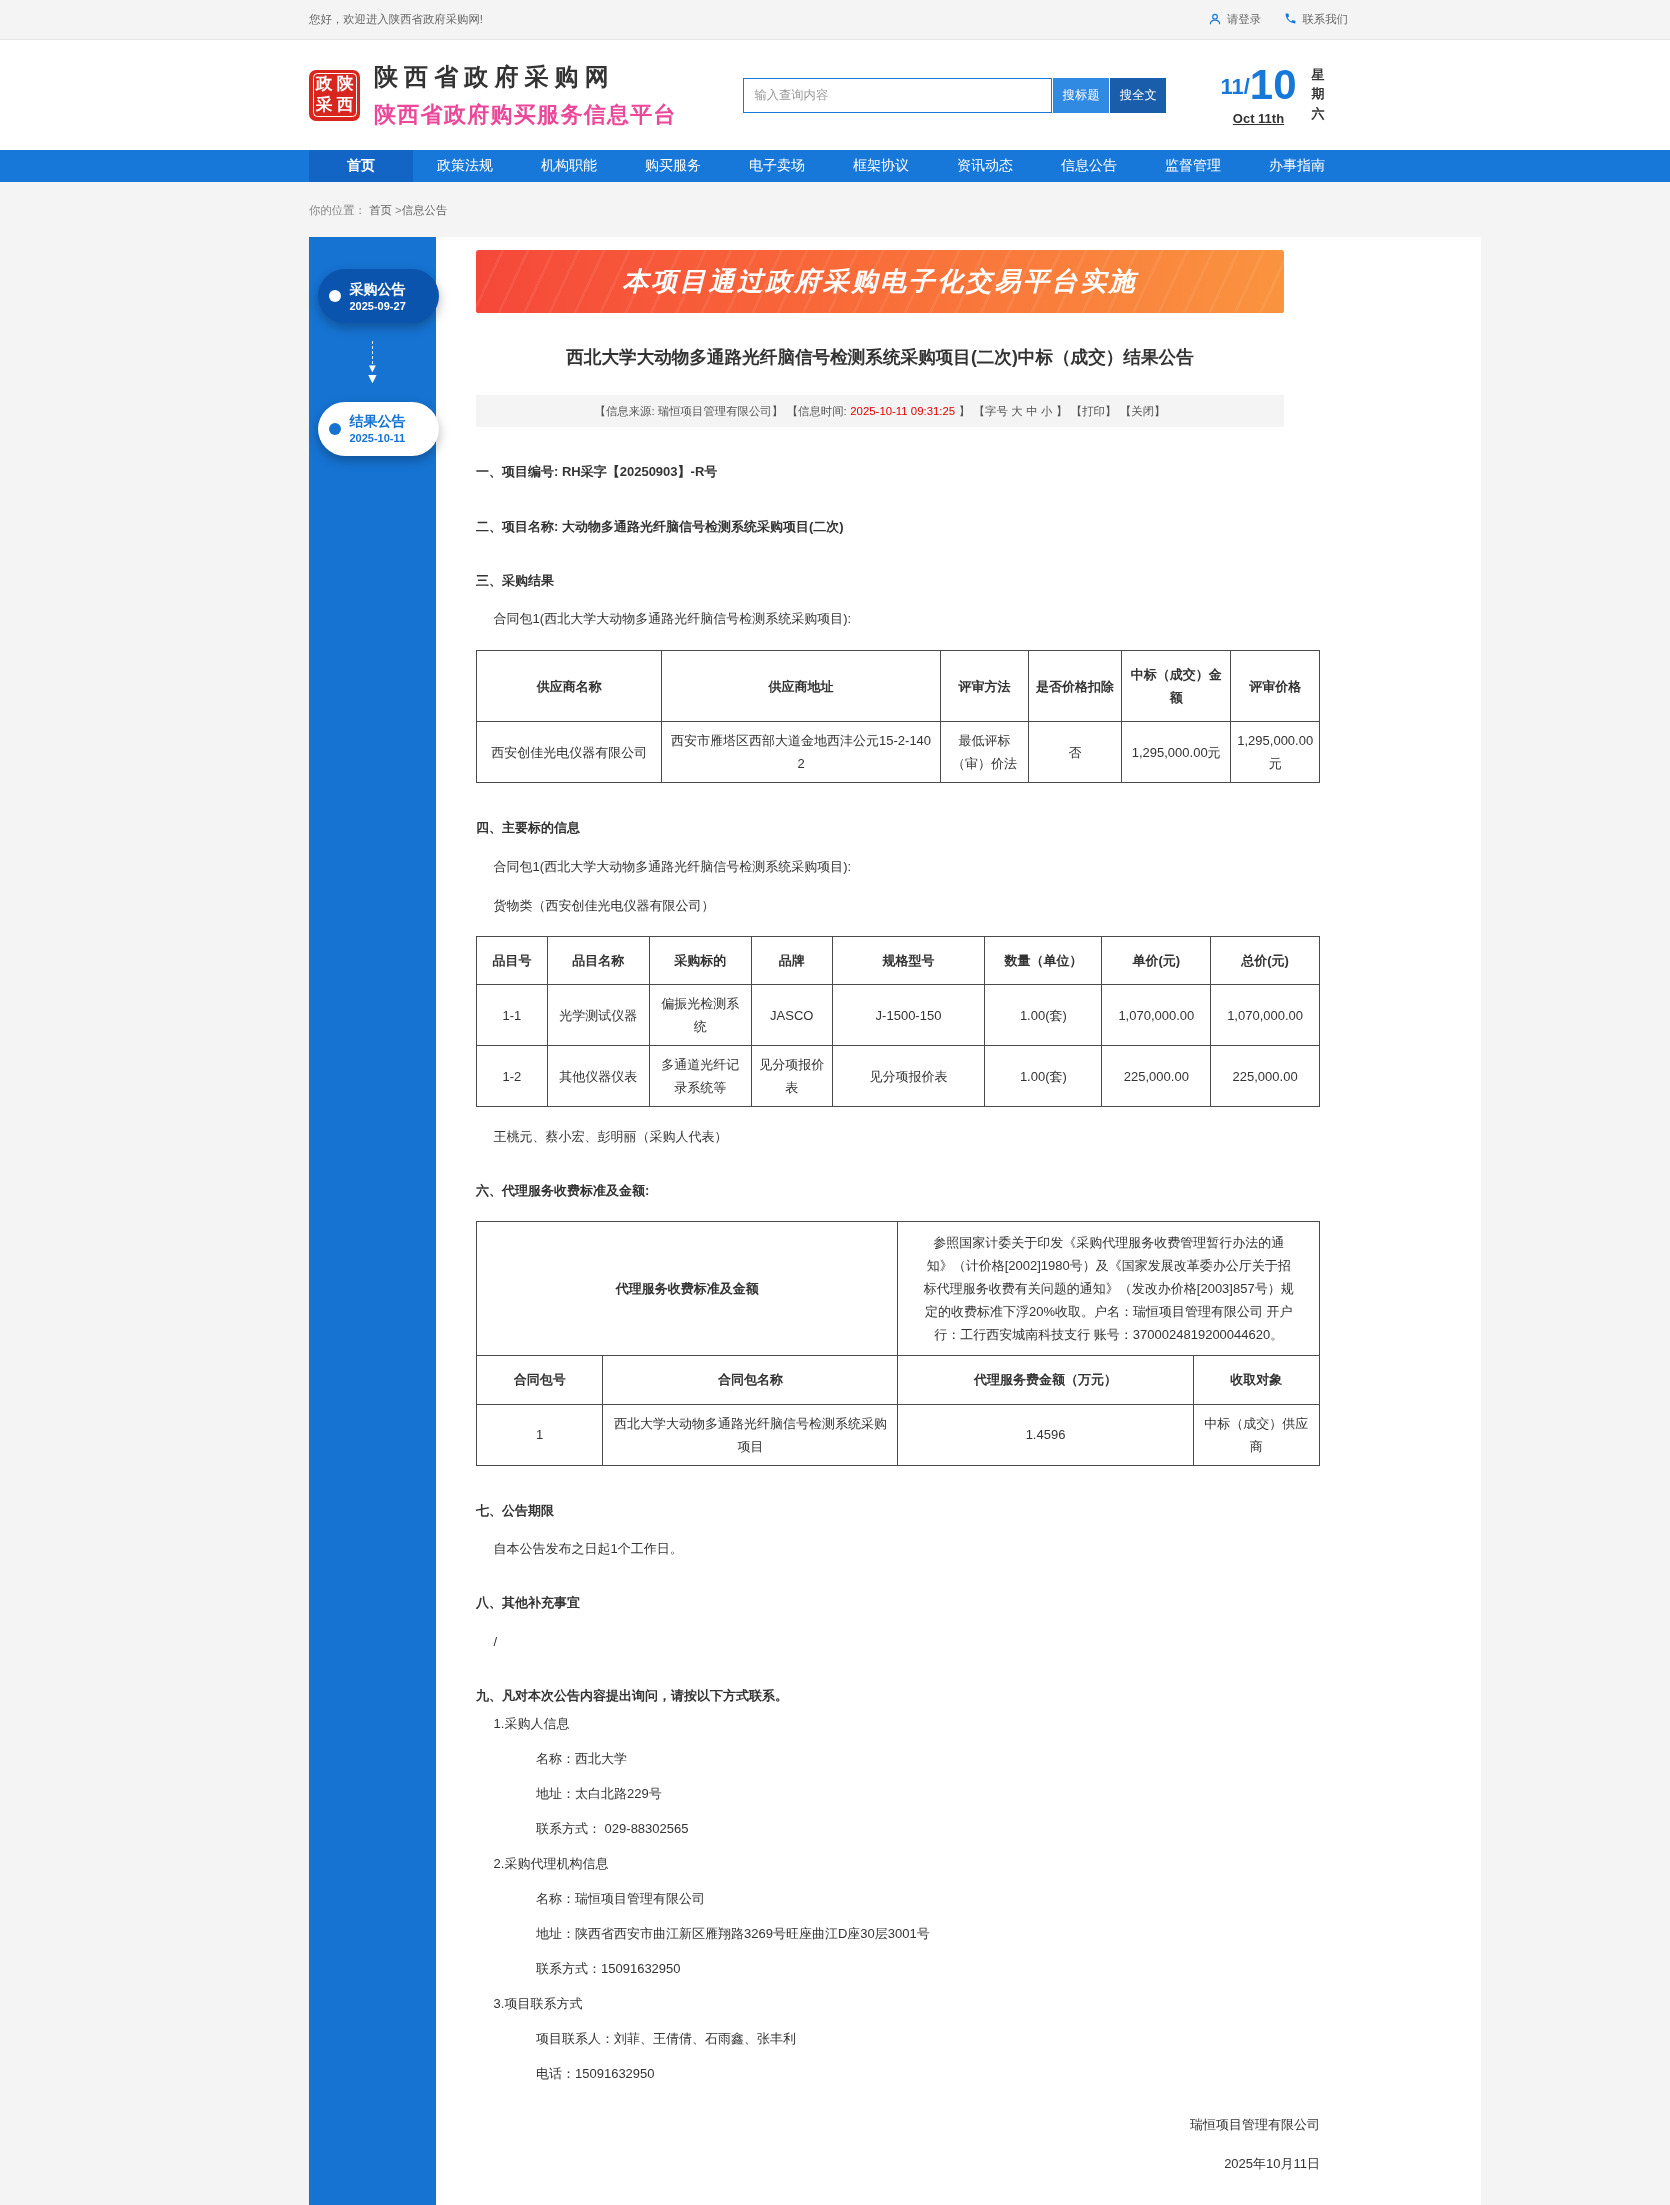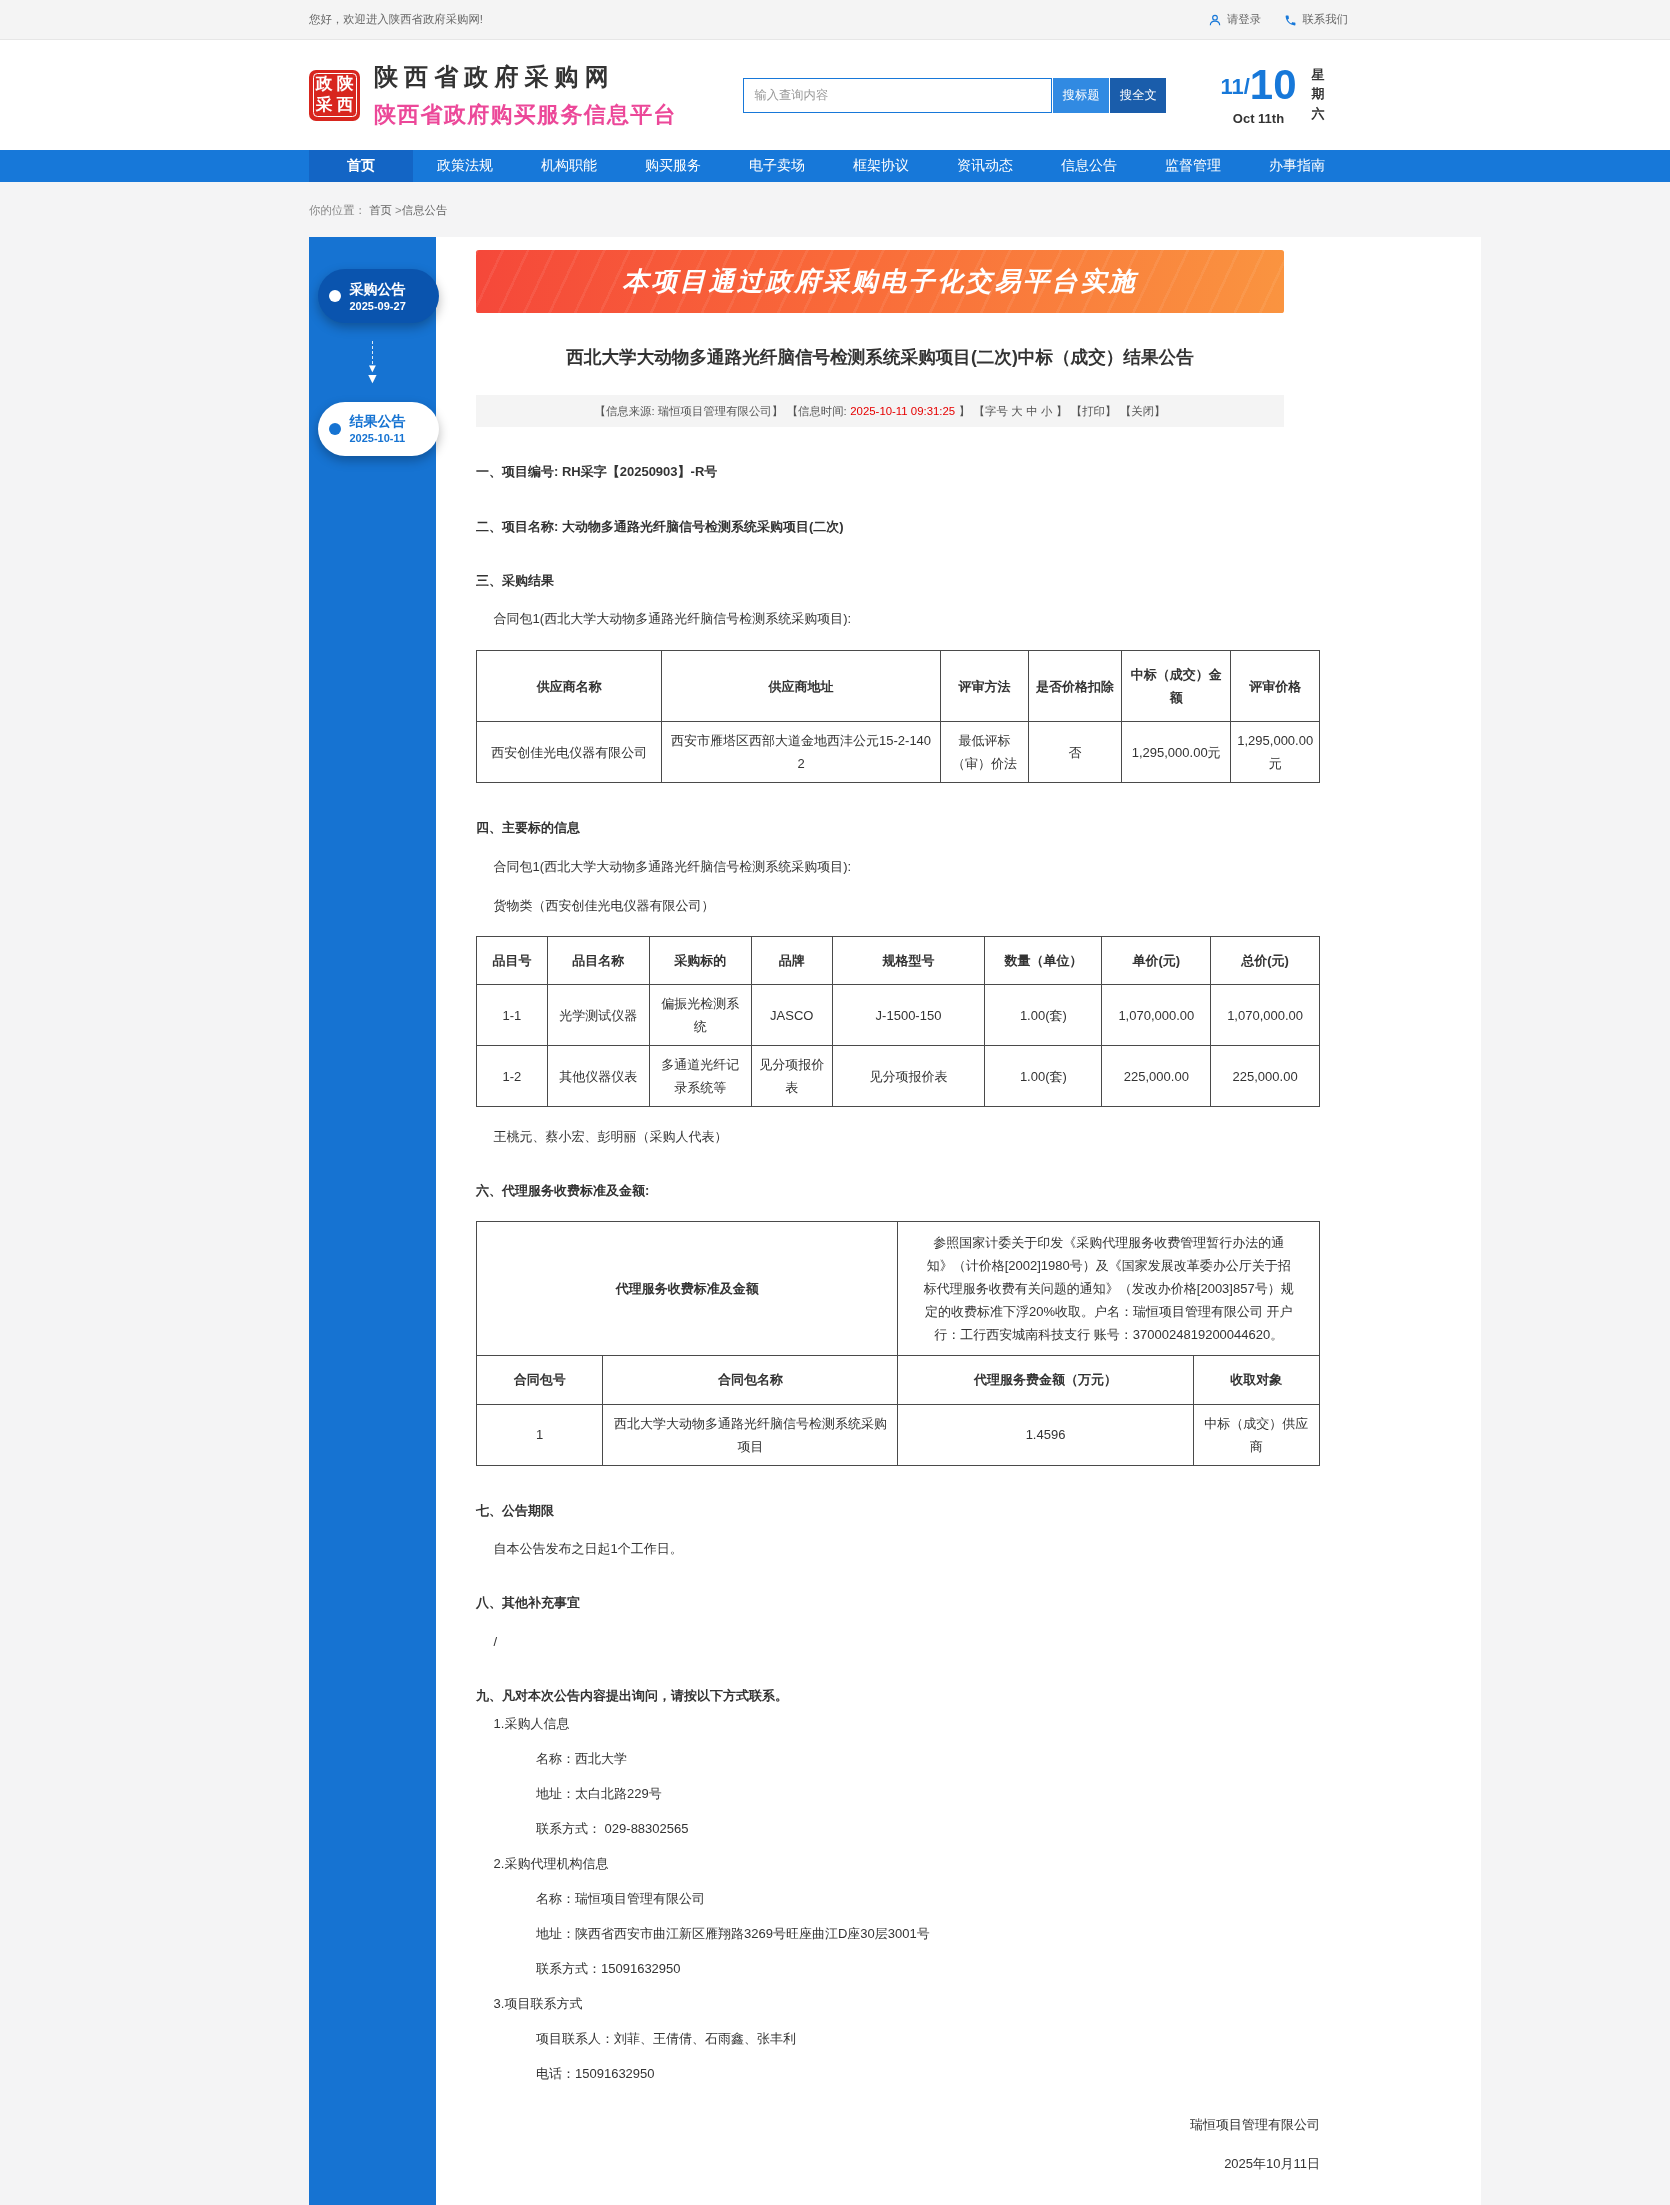--- a/index.html
+++ b/index.html
@@ -10,21 +10,21 @@
     color: #333;
     font-size: 13px;
   }
   .container { width: 1290px; margin: 0 auto; position: relative; }
 
   
   .topbar { height: 40px; background: #f4f4f4; border-bottom: 0.9px solid #e6e6e6; }
   .topbar .container { height: 100%; display: flex; align-items: center; padding: 0 132px 0 119px; }
   .welcome { color: #666; font-size: 11.4px; }
   .topbar-right { margin-left: auto; display: flex; align-items: center; gap: 23px; }
-  .top-link { display: flex; align-items: flex-end; gap: 5.3px; color: #666; font-size: 11.4px; cursor: pointer; text-decoration: none; }
+  .top-link { display: flex; align-items: flex-start; gap: 5.3px; color: #666; font-size: 11.4px; cursor: pointer; text-decoration: none; }
   .top-link svg { display: block; }
 
   
   .header { height: 110px; background: #fff; }
   .header .container { height: 100%; display: flex; align-items: center; padding: 0 132px 0 119px; }
   .brand { display: flex; align-items: center; gap: 14px; }
   .seal { width: 51px; height: 51px; background: #d8261e; border-radius: 7px; padding: 3.5px; flex: none; }
   .seal-inner { width: 100%; height: 100%; border: 1.8px solid #fff; border-radius: 4.4px; display: grid; grid-template-columns: 1fr 1fr; grid-template-rows: 1fr 1fr; }
   .seal-inner span { display: flex; align-items: center; justify-content: center; color: #fff; font-size: 16.7px; font-weight: 700; line-height: 1; }
   .brand-text .name { font-size: 24px; font-weight: 700; letter-spacing: 6.1px; color: #333; }
@@ -33,21 +33,21 @@
   .search-input { width: 309px; height: 35px; border: 1.8px solid #1778d9; padding: 0 10.5px; font-size: 12.3px; color: #333; outline: none; }
   .search-input::placeholder { color: #999; }
   .btn-search { height: 35px; border: none; color: #fff; font-size: 12.3px; padding: 0 9.7px; cursor: pointer; }
   .btn-search.title { background: #318ae2; }
   .btn-search.full { background: #1a5dab; }
   .date-block { margin-left: 54px; display: flex; align-items: flex-start; gap: 15px; }
   .date-left { text-align: center; }
   .date-nums { display: flex; align-items: flex-start; color: #1778d9; font-weight: 700; }
   .d-mo { font-size: 22px; margin-top: 10.5px; }
   .d-day { font-size: 42px; line-height: 1; text-align: right; }
-  .date-en { font-size: 13px; font-weight: 700; color: #333; margin-top: 5.3px; }
+  .date-en { font-size: 13px; font-weight: 700; color: #333; margin-top: 5.3px; text-decoration: underline; }
   .weekday { display: flex; flex-direction: column; gap: 3.5px; margin-top: 3.5px; }
   .weekday span { font-size: 13px; font-weight: 700; color: #333; line-height: 1.2; }
 
   
   .nav { height: 32px; background: #1778d9; }
   .nav .container { height: 100%; display: flex; padding-left: 119px; }
   .nav-item { width: 104px; height: 100%; display: flex; align-items: center; justify-content: center; color: #fff; font-size: 14px; cursor: pointer; text-decoration: none; }
   .nav-item.active { background: #1365c5; font-weight: 700; }
 
   

